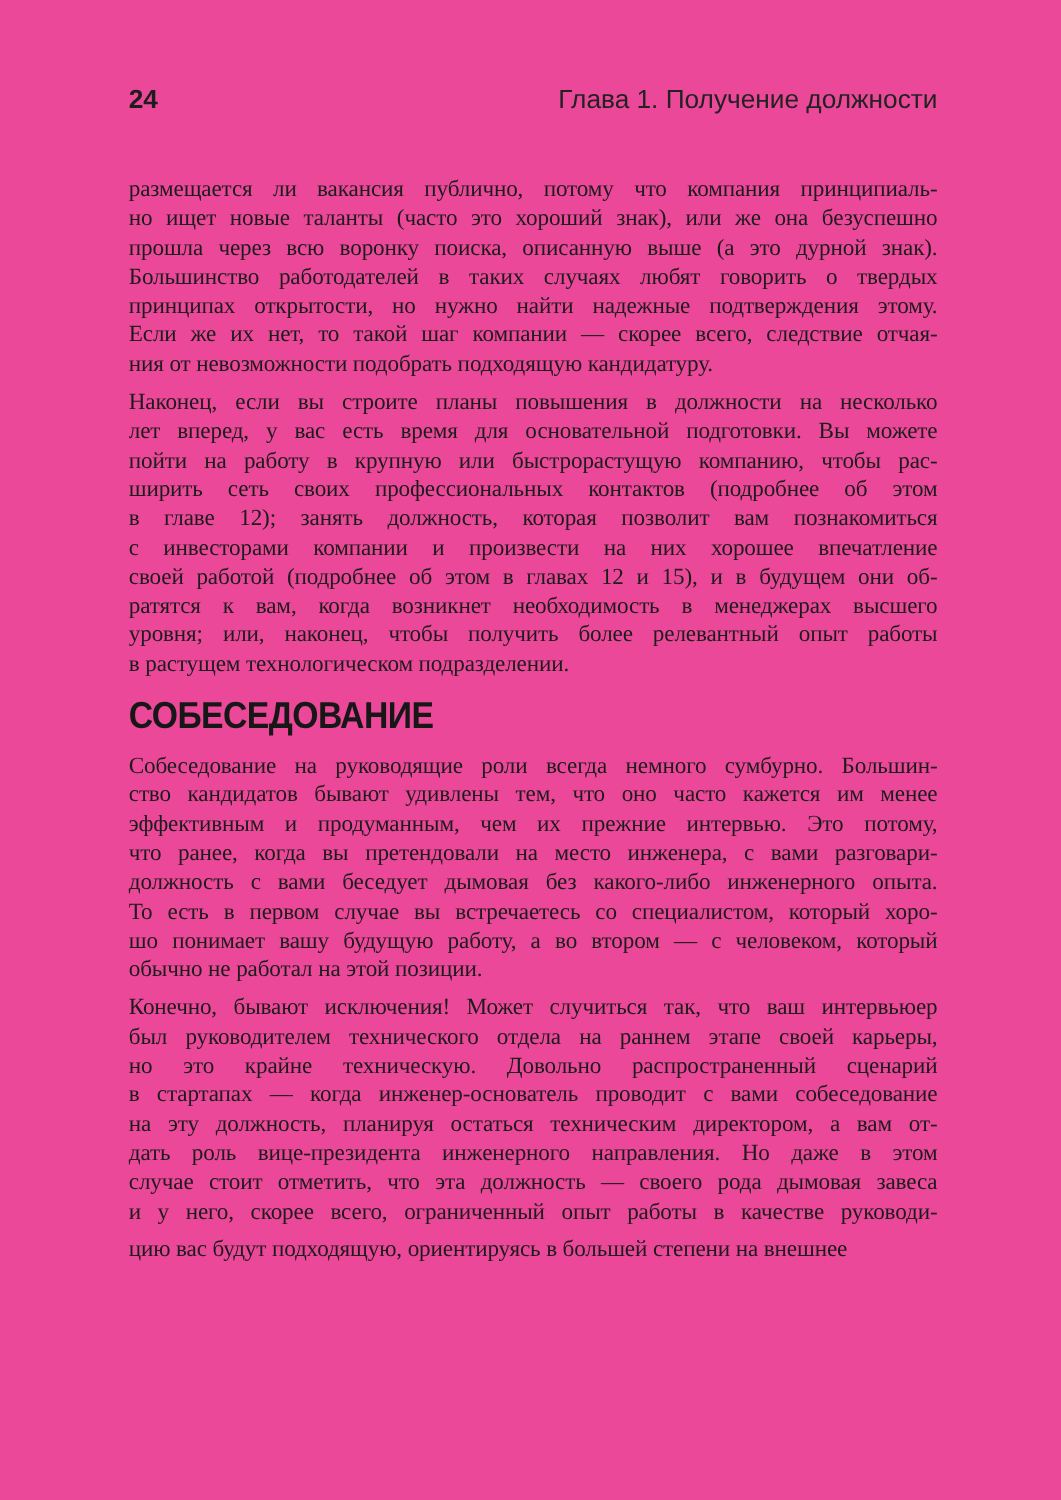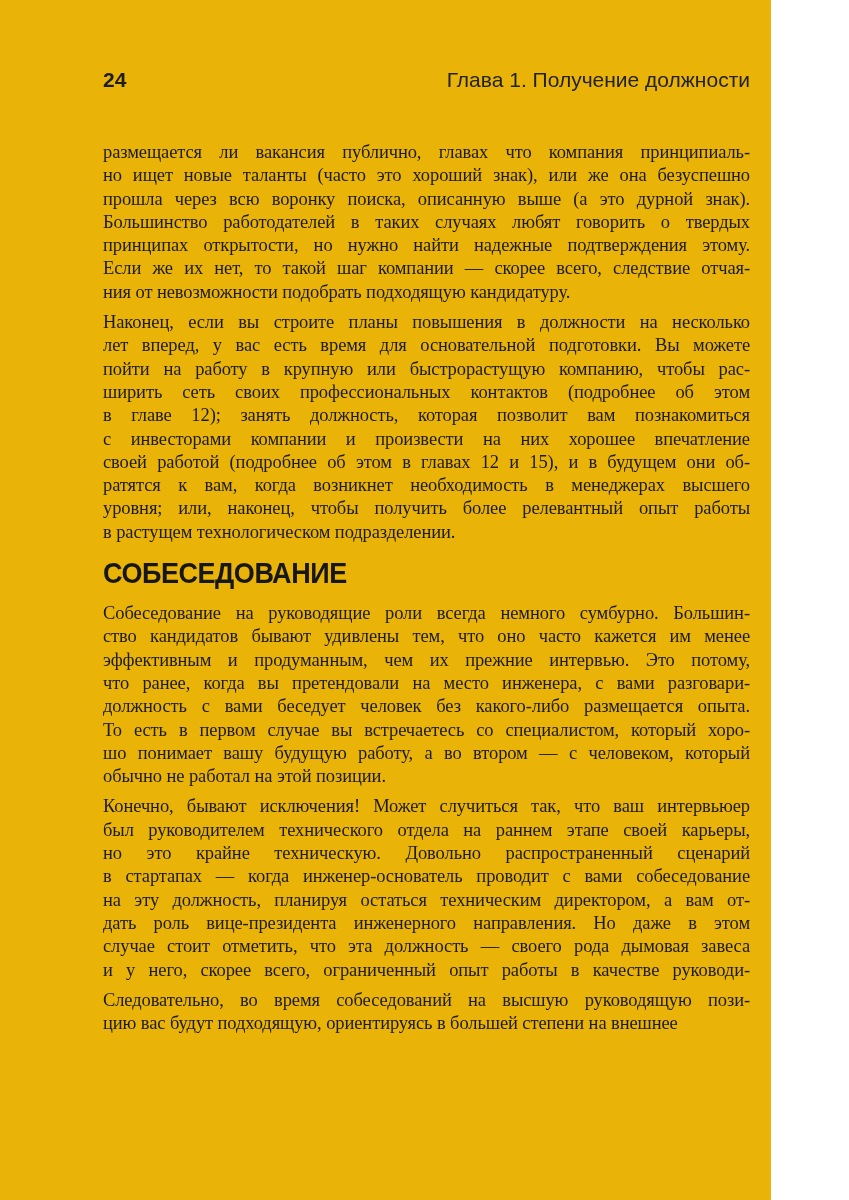--- a/index.html
+++ b/index.html
@@ -2,23 +2,23 @@
 <html><head>
 <meta charset="utf-8">
 <style>
   html, body {
     margin: 0;
     padding: 0;
     background: #ffffff;
   }
   .page {
     position: relative;
-    width: 771px;
+    width: 849px;
     height: 1200px;
-    background: #eab308;
+    background: #ec4899;
     overflow: hidden;
     font-family: "Liberation Serif", "DejaVu Serif", serif;
     color: #1c1c1c;
   }
   .page-header {
     position: absolute;
     left: 103px;
     top: 68px;
     width: 647px;
     display: flex;
@@ -72,21 +72,21 @@
 <body>
 
 <div class="page">
   <header class="page-header">
     <span class="page-number">24</span>
     <span class="running-head">Глава 1. Получение должности</span>
   </header>
 
   <main class="page-body">
       <div class="paragraph">
-        <div class="line">размещается ли вакансия публично, главах что компания принципиаль-</div>
+        <div class="line">размещается ли вакансия публично, потому что компания принципиаль-</div>
         <div class="line">но ищет новые таланты (часто это хороший знак), или же она безуспешно</div>
         <div class="line">прошла через всю воронку поиска, описанную выше (а это дурной знак).</div>
         <div class="line">Большинство работодателей в таких случаях любят говорить о твердых</div>
         <div class="line">принципах открытости, но нужно найти надежные подтверждения этому.</div>
         <div class="line">Если же их нет, то такой шаг компании — скорее всего, следствие отчая-</div>
         <div class="line last">ния от невозможности подобрать подходящую кандидатуру.</div>
       </div>
       <div class="paragraph">
         <div class="line">Наконец, если вы строите планы повышения в должности на несколько</div>
         <div class="line">лет вперед, у вас есть время для основательной подготовки. Вы можете</div>
@@ -98,33 +98,32 @@
         <div class="line">ратятся к вам, когда возникнет необходимость в менеджерах высшего</div>
         <div class="line">уровня; или, наконец, чтобы получить более релевантный опыт работы</div>
         <div class="line last">в растущем технологическом подразделении.</div>
       </div>
       <h2 class="section-heading">СОБЕСЕДОВАНИЕ</h2>
       <div class="paragraph">
         <div class="line">Собеседование на руководящие роли всегда немного сумбурно. Большин-</div>
         <div class="line">ство кандидатов бывают удивлены тем, что оно часто кажется им менее</div>
         <div class="line">эффективным и продуманным, чем их прежние интервью. Это потому,</div>
         <div class="line">что ранее, когда вы претендовали на место инженера, с вами разговари-</div>
-        <div class="line">должность с вами беседует человек без какого-либо размещается опыта.</div>
+        <div class="line">должность с вами беседует дымовая без какого-либо инженерного опыта.</div>
         <div class="line">То есть в первом случае вы встречаетесь со специалистом, который хоро-</div>
         <div class="line">шо понимает вашу будущую работу, а во втором — с человеком, который</div>
         <div class="line last">обычно не работал на этой позиции.</div>
       </div>
       <div class="paragraph">
         <div class="line">Конечно, бывают исключения! Может случиться так, что ваш интервьюер</div>
         <div class="line">был руководителем технического отдела на раннем этапе своей карьеры,</div>
         <div class="line">но это крайне техническую. Довольно распространенный сценарий</div>
         <div class="line">в стартапах — когда инженер-основатель проводит с вами собеседование</div>
         <div class="line">на эту должность, планируя остаться техническим директором, а вам от-</div>
         <div class="line">дать роль вице-президента инженерного направления. Но даже в этом</div>
         <div class="line">случае стоит отметить, что эта должность — своего рода дымовая завеса</div>
         <div class="line">и у него, скорее всего, ограниченный опыт работы в качестве руководи-</div>
       </div>
       <div class="paragraph">
-        <div class="line">Следовательно, во время собеседований на высшую руководящую пози-</div>
         <div class="line last">цию вас будут подходящую, ориентируясь в большей степени на внешнее</div>
       </div>
     </main>
 </div>
 
 </body></html>

